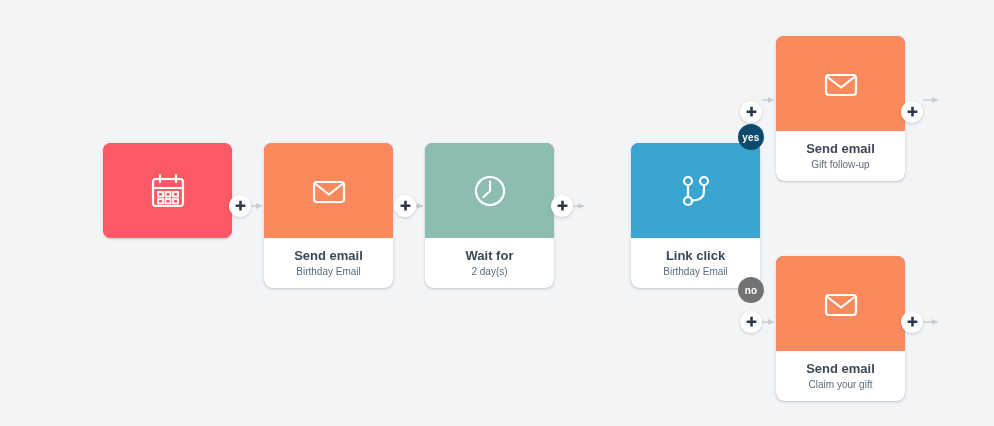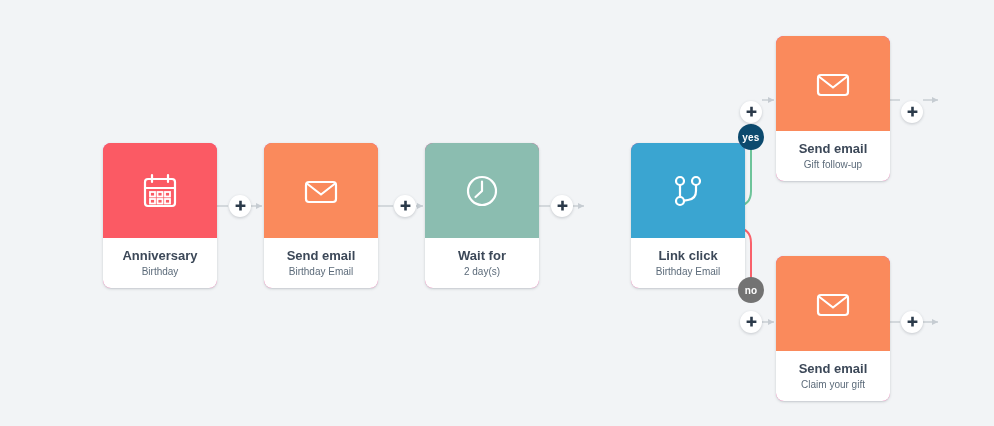--- a/index.html
+++ b/index.html
@@ -24,21 +24,21 @@
   #wires {
     position: absolute;
     left: 0; top: 0;
     width: 994px;
     height: 426px;
     pointer-events: none;
   }
   
   .node {
     position: absolute;
-    width: 114px;
+    width: 129px;
     border-radius: 8px;
     background: #ec4899;
     box-shadow: 0 1px 3px rgba(42,52,63,0.18), 0 1px 1px rgba(42,52,63,0.06);
     overflow: hidden;
   }
   .node-head {
     height: 95px;
     display: flex;
     align-items: center;
     justify-content: center;
@@ -150,24 +150,20 @@
           <line x1="30" y1="6" x2="30" y2="13" stroke-linecap="round"></line>
           <rect x="12" y="23" width="5" height="4.5" stroke-width="1.8"></rect>
           <rect x="19.5" y="23" width="5" height="4.5" stroke-width="1.8"></rect>
           <rect x="27" y="23" width="5" height="4.5" stroke-width="1.8"></rect>
           <rect x="12" y="30" width="5" height="4.5" stroke-width="1.8"></rect>
           <rect x="19.5" y="30" width="5" height="4.5" stroke-width="1.8"></rect>
           <rect x="27" y="30" width="5" height="4.5" stroke-width="1.8"></rect>
         </svg>
       </span>
     </div>
-    <div class="node-body">
-      <div class="node-title">Anniversary</div>
-      <div class="node-sub">Birthday</div>
-    </div>
   </div>
 
   <div class="node" style="left:264px; top:143px;">
     <div class="node-head" style="background:#fa8a5c;">
       <span class="node-icon">
         <svg width="44" height="44" viewBox="0 0 44 44" fill="none" stroke="#ffffff" stroke-width="2.2">
           <rect x="7" y="13" width="30" height="20" rx="3"></rect>
           <path d="M8.5,15 L22,25.5 L35.5,15" stroke-linecap="round" stroke-linejoin="round"></path>
         </svg>
       </span>

